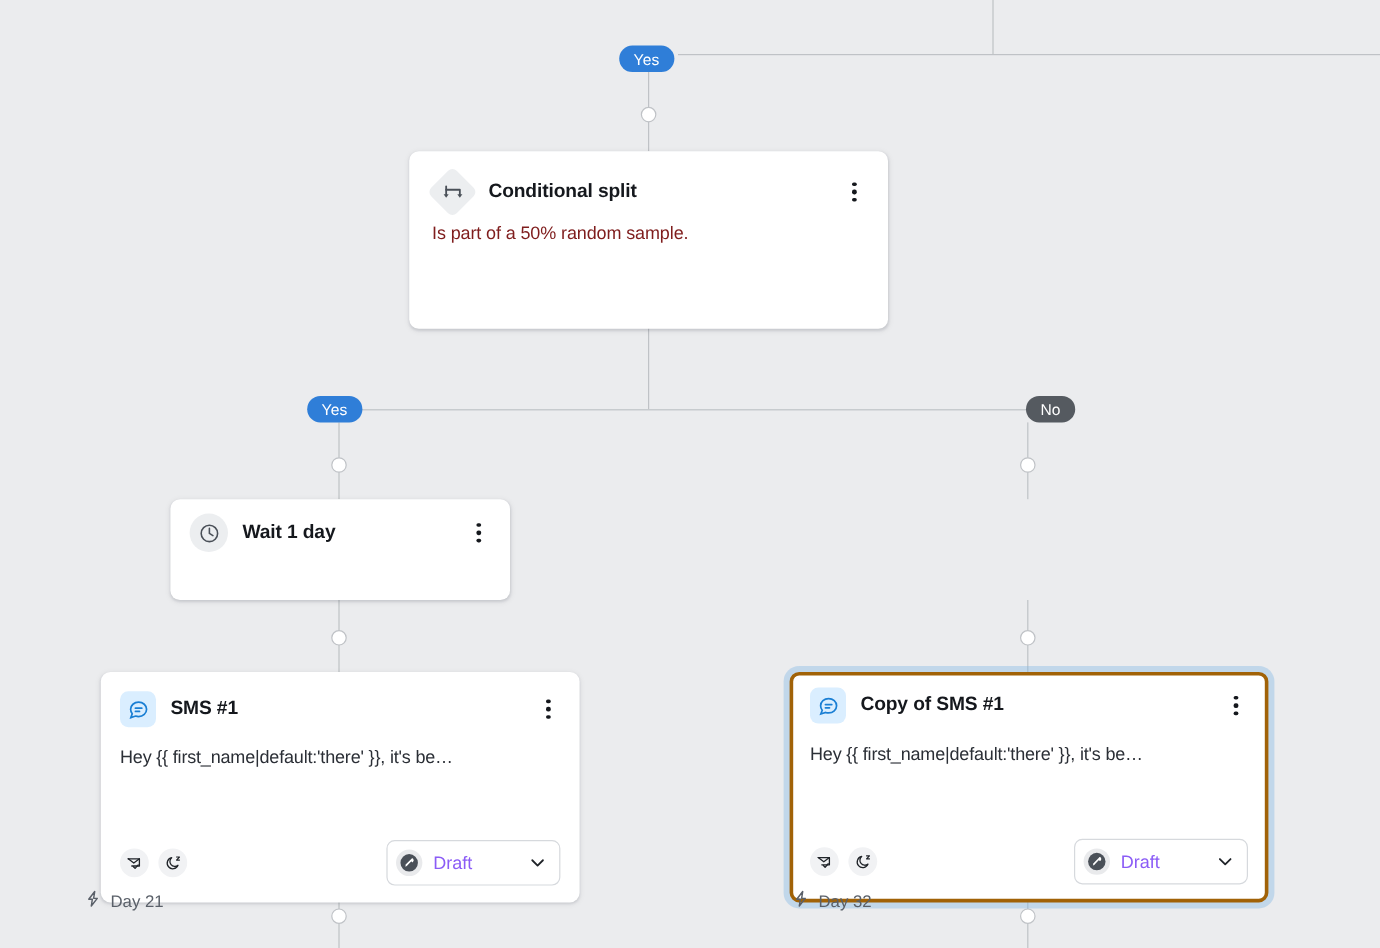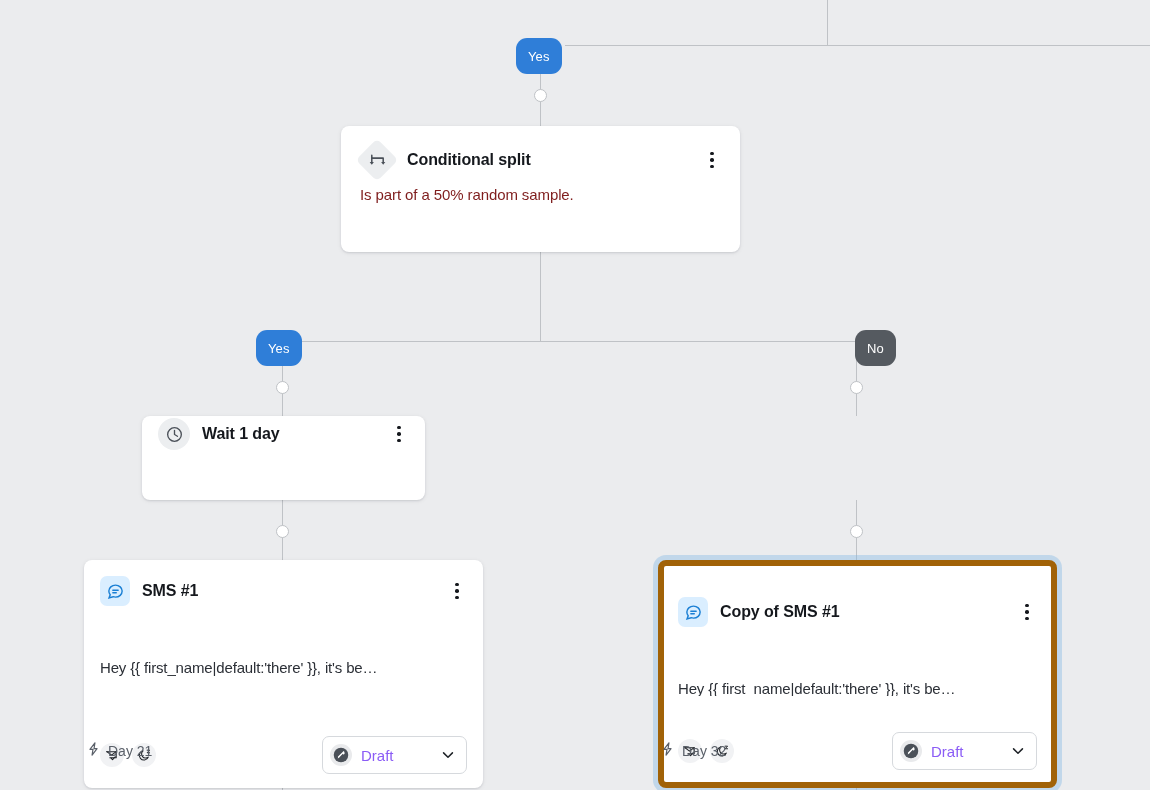--- a/index.html
+++ b/index.html
@@ -31,21 +31,21 @@
     position: absolute;
     width: 13px; height: 13px;
     border-radius: 50%;
     background: #ffffff;
     border: 1.5px solid #bfc2c6;
   }
 
   
   .pill {
     position: absolute;
-    height: 36px;
+    height: 22px;
     padding: 0 12px;
     border-radius: 11px;
     display: flex;
     align-items: center;
     justify-content: center;
     font-size: 13px;
     font-weight: 400;
     color: #ffffff;
     letter-spacing: .1px;
     white-space: nowrap;
@@ -121,50 +121,49 @@
     width: 30px; height: 30px;
     border-radius: 7px;
     background: #daeeff;
     display: flex; align-items: center; justify-content: center;
     flex: 0 0 auto;
   }
 
   
   #card-split {
     left: 341px; top: 126px;
-    width: 399px; height: 126px;
+    width: 399px; height: 148px;
     padding: 16px 18px;
   }
   #card-split .card-head { margin-bottom: 8px; }
   .split-desc {
     font-size: 15px;
     color: #7f1d1d;
     padding-left: 1px;
     letter-spacing: -.1px;
   }
 
   
   .card-wait {
     width: 283px; height: 84px;
-    padding: 2px 16px;
+    padding: 12px 16px;
   }
   .card-wait .card-title { font-size: 16px; }
 
   
   .card-sms {
-    width: 399px; height: 228px;
+    width: 399px; height: 192px;
     padding: 16px 16px 14px 16px;
     display: flex;
     flex-direction: column;
-    gap: 36px;
   }
   .card-sms.selected {
-    border: 6px solid #a16207;
+    border: 3px solid #a16207;
     box-shadow: 0 0 0 5px rgba(126,182,230,.38);
-    padding: 31px 14px 12px 14px;
+    padding: 10px 14px 12px 14px;
   }
   .sms-body {
     font-size: 15px;
     color: #2b2f36;
     margin-top: 17px;
     white-space: nowrap;
     overflow: hidden;
     letter-spacing: -.15px;
   }
   .sms-foot {
@@ -342,21 +341,21 @@
         <span class="status-label">Draft</span>
         <span class="chev">
           <svg width="16" height="16" viewBox="0 0 18 18" fill="none" stroke="#1f2328" stroke-width="1.7" stroke-linecap="round" stroke-linejoin="round">
             <path d="M4 6.6 L9 11.6 L14 6.6"></path>
           </svg>
         </span>
       </span>
     </div>
   </div>
 
-  <div class="day-label" style="left:86px; top:741px;">
+  <div class="day-label" style="left:70px; top:741px;">
     <span>
       <svg width="15" height="16" viewBox="0 0 16 18" fill="none" stroke="#5a6069" stroke-width="1.35" stroke-linejoin="round" stroke-linecap="round">
         <path d="M9.6 2.2 L4 9.4 h3.4 L6.4 15.8 L12 8.6 H8.6 z"></path>
       </svg>
     </span>
     <span>Day 21</span>
   </div>
 
   <div class="card card-sms selected" style="left:658px; top:560px;">
     <div class="card-head">

